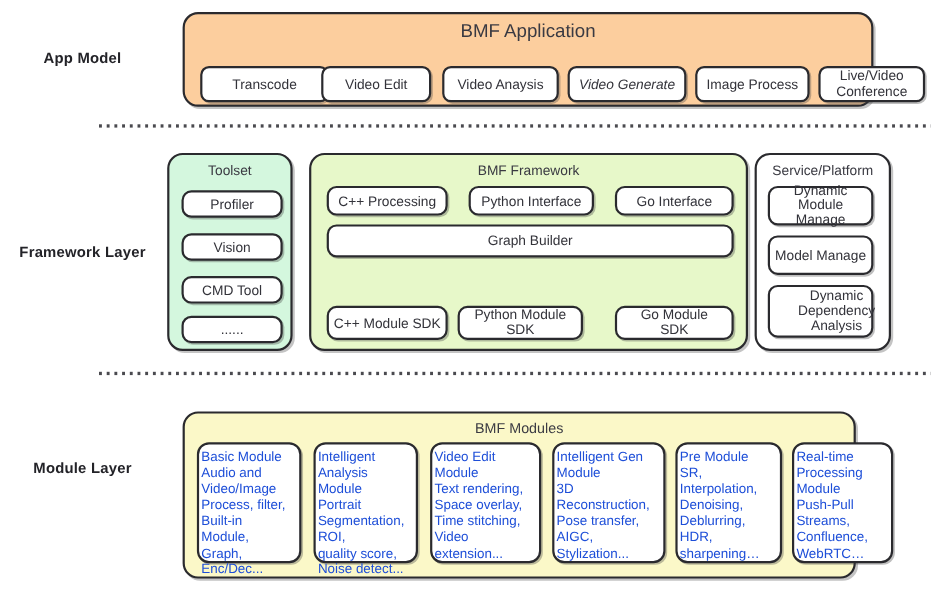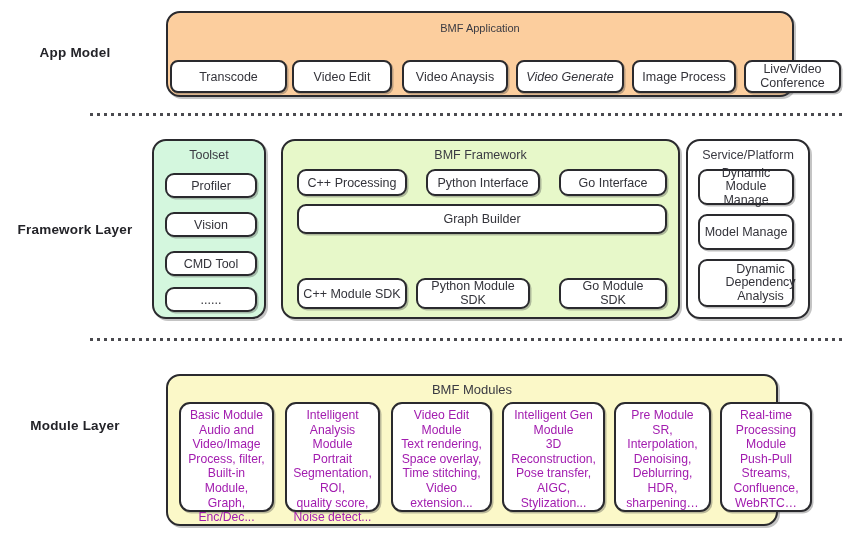--- a/index.html
+++ b/index.html
@@ -70,21 +70,21 @@
     line-height:14px;
     color:#33333a;
     padding:1px 3px;
   }
 
   
   #app-panel{
     left:166px;top:11px;width:628px;height:86px;
     background:#FCCE9E;
   }
-  #app-panel .panel-title{font-size:11px;top:8px;}
+  #app-panel .panel-title{font-size:17px;top:8px;}
   #app-panel .chip{top:47px;height:33px;border-radius:8px;}
 
   
   #toolset-panel{
     left:152px;top:139px;width:114px;height:180px;
     background:#D4F7DE;
   }
   #toolset-panel .chip{left:11px;width:92px;height:25px;}
 
   #framework-panel{
@@ -108,43 +108,42 @@
   .mod-col{
     position:absolute;
     box-sizing:border-box;
     top:26px;height:110px;width:95px;
     background:#ffffff;
     border:2px solid #2a2a2e;
     border-radius:11px;
     box-shadow:1.5px 1.5px 0 rgba(70,70,70,.35);
     font-size:12.2px;
     line-height:14.6px;
-    text-align:center;
-    color:#a21caf;
+    color:#1d4ed8;
     padding:4px 2px 0 2px;
     overflow:visible;
     white-space:pre-line;
   }
 </style>
 </head>
 <body>
 
 <div class="diagram">
 
   <div class="layer-label" id="lbl-app">App Model</div>
   <div class="layer-label" id="lbl-fw">Framework Layer</div>
   <div class="layer-label" id="lbl-mod">Module Layer</div>
 
   <div class="divider" id="div-1"></div>
   <div class="divider" id="div-2"></div>
 
   <div class="panel" id="app-panel">
     <div class="panel-title">BMF Application</div>
 
-    <div class="chip" style="left:2px;width:117px;">Transcode</div>
+    <div class="chip" style="left:14px;width:117px;">Transcode</div>
     <div class="chip" style="left:124px;width:100px;">Video Edit</div>
     <div class="chip" style="left:234px;width:106px;">Video Anaysis</div>
     <div class="chip" style="left:348px;width:108px;font-style:italic;">Video Generate</div>
     <div class="chip" style="left:464px;width:104px;">Image Process</div>
     <div class="chip" style="left:576px;width:97px;white-space:pre-line;line-height:13.5px;">Live/Video
 Conference</div>
   </div>
 
   <div class="panel" id="toolset-panel">
     <div class="panel-title">Toolset</div>

